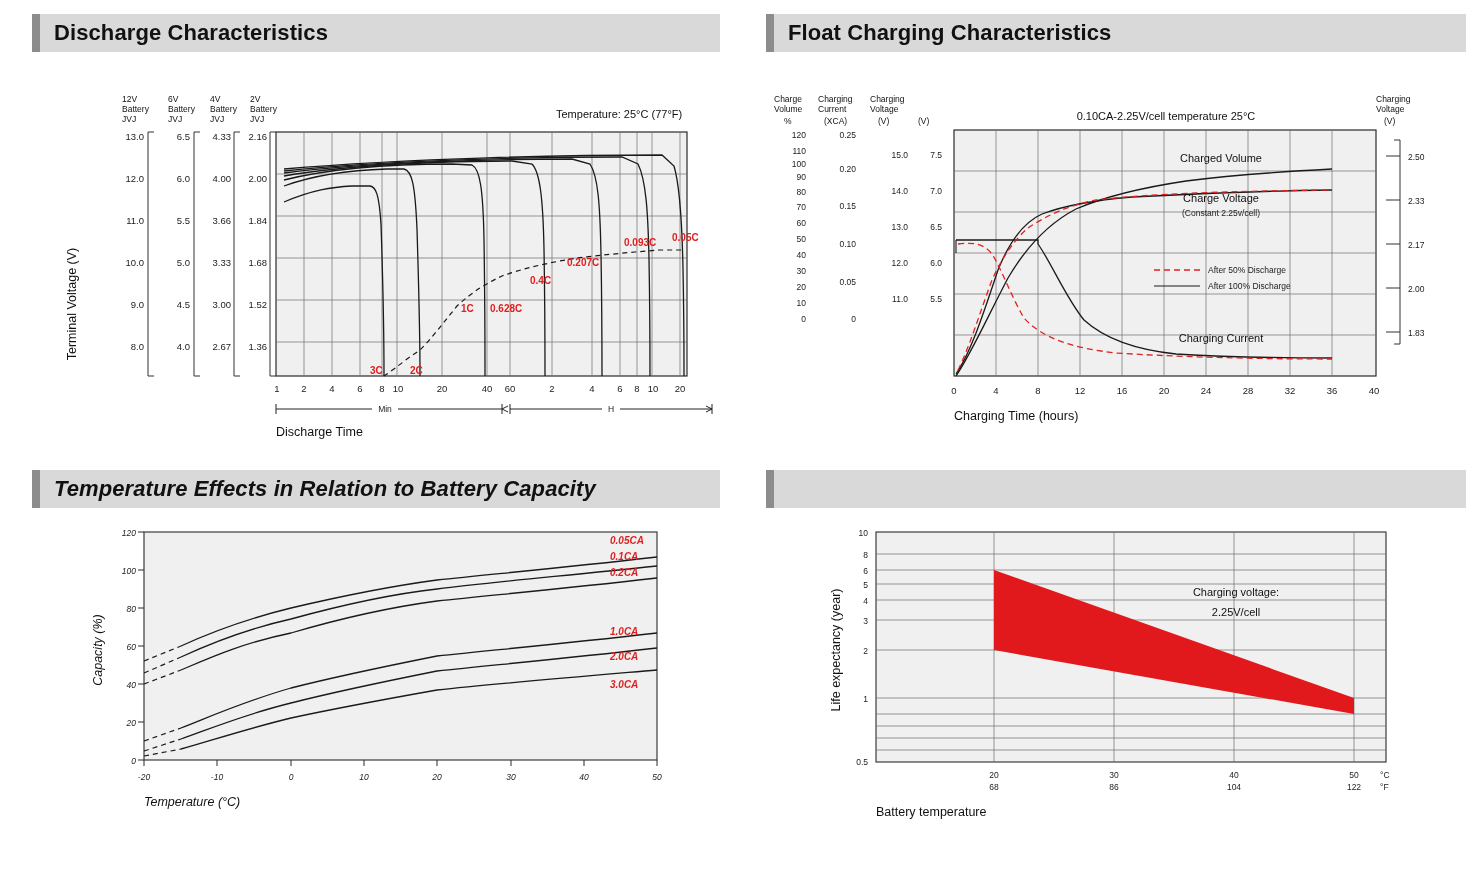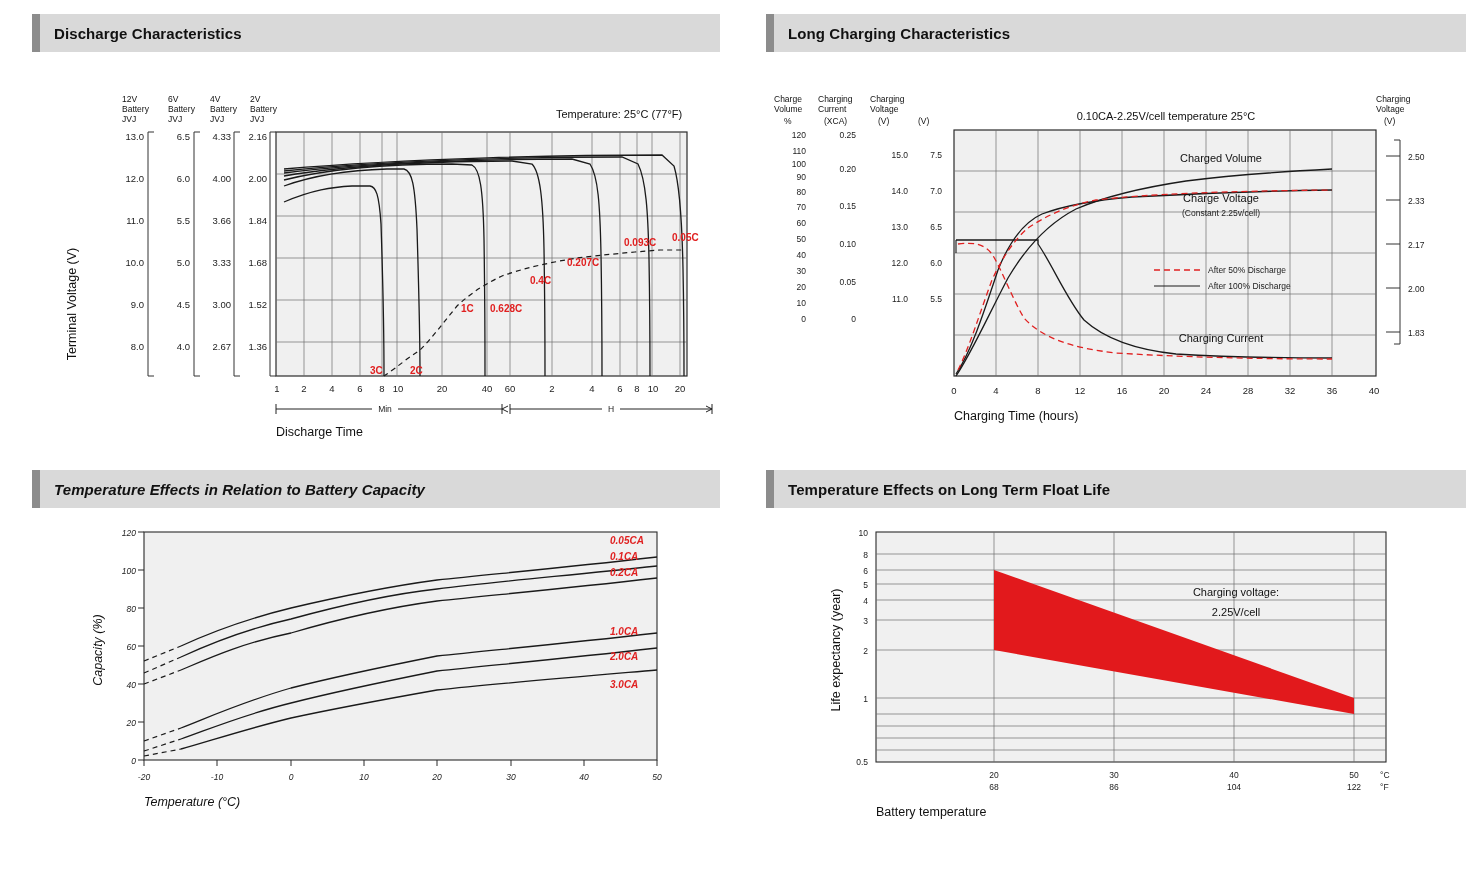--- a/index.html
+++ b/index.html
@@ -7,21 +7,21 @@
     width:1483px;height:875px;background:#ffffff;
     font-family:"Liberation Sans", sans-serif;color:#1a1a1a;
     position:relative;overflow:hidden;
   }
   .panel{position:absolute;}
   .panel-head{
     background:#d9d9d9;height:38px;display:flex;align-items:center;
   }
   .panel-head .bar{width:8px;height:38px;background:#8c8c8c;}
   .panel-head h2{
-    margin:0;padding-left:14px;font-size:15px;font-weight:bold;color:#111;
+    margin:0;padding-left:14px;font-size:22px;font-weight:bold;color:#111;
     letter-spacing:.1px;
   }
   svg{display:block;}
   .tick{font-size:9.5px;fill:#222;font-family:"Liberation Sans", sans-serif;}
   .tick-sm{font-size:8.5px;fill:#222;font-family:"Liberation Sans", sans-serif;}
   .lbl{font-size:11px;fill:#111;font-family:"Liberation Sans", sans-serif;}
   .red{fill:#e02020;font-size:10px;font-weight:bold;font-family:"Liberation Sans", sans-serif;}
   .hdr{font-size:8.5px;fill:#111;font-family:"Liberation Sans", sans-serif;}
   .axis-title{font-size:12.5px;fill:#111;font-family:"Liberation Sans", sans-serif;}
   .curve{fill:none;stroke:#1a1a1a;stroke-width:1.3;}
@@ -166,21 +166,21 @@
     <rect x="570" y="348" width="18" height="14" fill="#ffffff"></rect>
     <text class="tick-sm" x="579" y="358" text-anchor="middle">H</text>
 
     <text class="axis-title" x="244" y="382">Discharge Time</text>
   </svg>
 </div>
 
 <div class="panel" style="left:766px;top:14px;width:700px;height:440px;">
   <div class="panel-head">
     <div class="bar"></div>
-    <h2>Long Charging Characteristics</h2>
+    <h2>Float Charging Characteristics</h2>
   </div>
 
   <svg width="700" height="400" style="position:absolute;left:0;top:40px;">
 
     <text class="hdr" x="8" y="48">Charge</text>
     <text class="hdr" x="8" y="58">Volume</text>
     <text class="hdr" x="18" y="70">%</text>
     <text class="hdr" x="52" y="48">Charging</text>
     <text class="hdr" x="52" y="58">Current</text>
     <text class="hdr" x="58" y="70">(XCA)</text>
@@ -386,21 +386,20 @@
     <text class="red" x="578" y="178">3.0CA</text>
 
     <text class="axis-title" x="70" y="140" transform="rotate(-90 70 140)" text-anchor="middle" font-size="13">Capacity (%)</text>
     <text class="axis-title" x="112" y="296" font-size="13">Temperature (°C)</text>
   </svg>
 </div>
 
 <div class="panel" style="left:766px;top:470px;width:700px;height:390px;">
   <div class="panel-head">
     <div class="bar"></div>
-    <h2>Temperature Effects on Long Term Float Life</h2>
   </div>
 
   <svg width="700" height="350" style="position:absolute;left:0;top:40px;">
 
     <rect x="110" y="22" width="510" height="230" fill="#f0f0f0" stroke="#2b2b2b" stroke-width="1.1"></rect>
 
     <g class="grid">
       <line x1="110" y1="44" x2="620" y2="44"></line>
       <line x1="110" y1="60" x2="620" y2="60"></line>
       <line x1="110" y1="74" x2="620" y2="74"></line>

